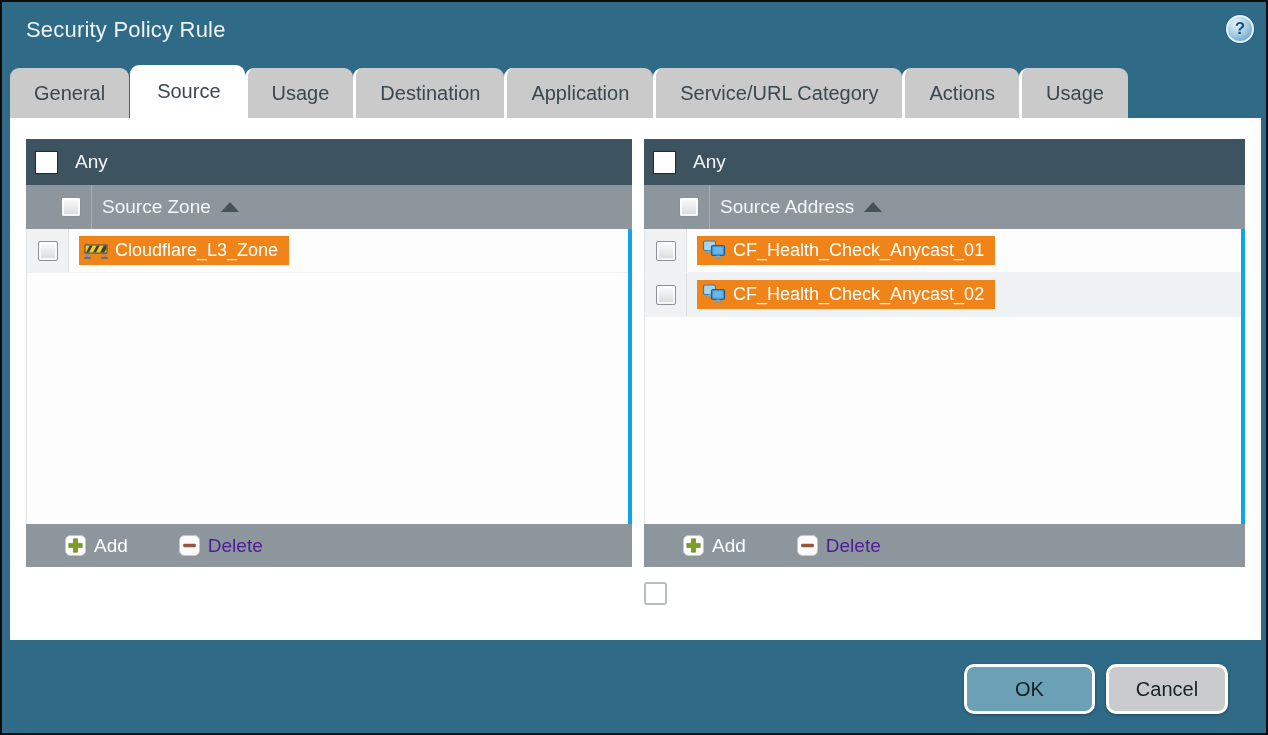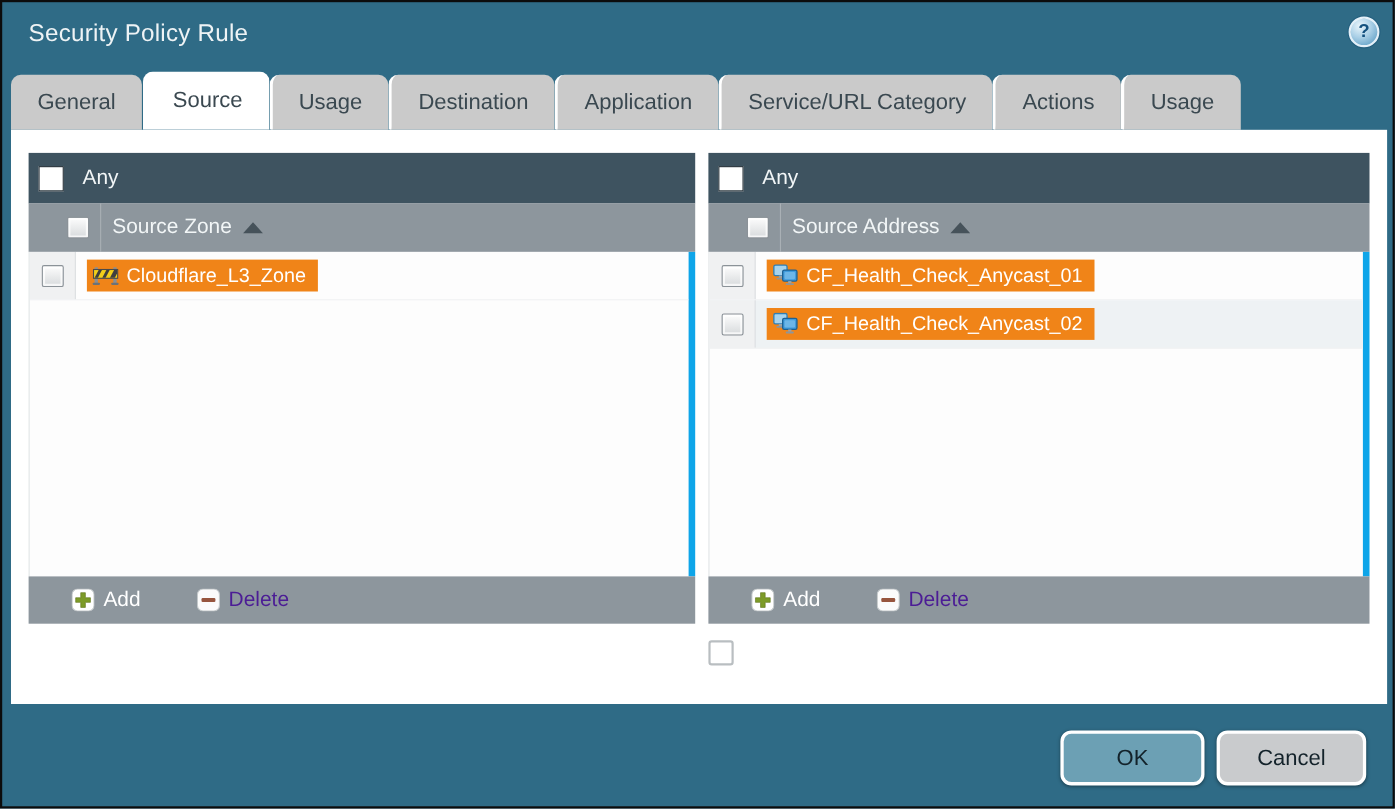--- a/index.html
+++ b/index.html
@@ -65,21 +65,21 @@
   }
   .col-label { color:#f2f6f7; font-size:19px; margin-left:10px; }
   .sort-arrow {
     width:0; height:0; margin-left:10px;
     border-left:9px solid transparent; border-right:9px solid transparent;
     border-bottom:10px solid #46525A; cursor:pointer;
   }
 
   .rows-area {
     flex:1 1 auto; background:#fdfdfd; overflow:hidden;
-    border-left:1px solid #e2e5e7; border-right:6px solid #0ea5e9;
+    border-left:1px solid #e2e5e7; border-right:4px solid #0ea5e9;
   }
   .row { height:44px; display:flex; align-items:center; border-bottom:1px solid #f1f2f3; }
   .row:nth-child(even) { background:#eef2f4; }
   .row .cb-cell { background:#f0f1f2; border-right:1px solid #dcdfe1; height:100%; }
 
   .chip {
     display:inline-flex; align-items:center; height:29px; margin-left:10px;
     background:#F08418; color:#ffffff; font-size:18px; padding:0 11px 0 5px; cursor:pointer;
   }
   .chip .icon { margin-right:7px; display:flex; align-items:center; }
@@ -101,21 +101,21 @@
   }
   .negate-label { margin-left:12px; font-size:20px; color:#ffffff; }
 
   
   .dlg-btn {
     position:absolute; top:662px; height:50px; border:3px solid #ffffff; border-radius:10px;
     font-size:20px; color:#13222a; display:flex; align-items:center; justify-content:center;
     cursor:pointer; box-shadow:0 1px 3px rgba(0,0,0,.35);
   }
   .dlg-btn.ok { left:962px; width:131px; background:#6CA0B4; }
-  .dlg-btn.cancel { left:1104px; width:136px; background:#C9CBCD; }
+  .dlg-btn.cancel { left:1104px; width:122px; background:#C9CBCD; }
 </style>
 </head>
 <body>
 
 <div class="window">
 
   <div class="title">Security Policy Rule</div>
   <div class="help-icon">?</div>
 
   <div class="tabs">

